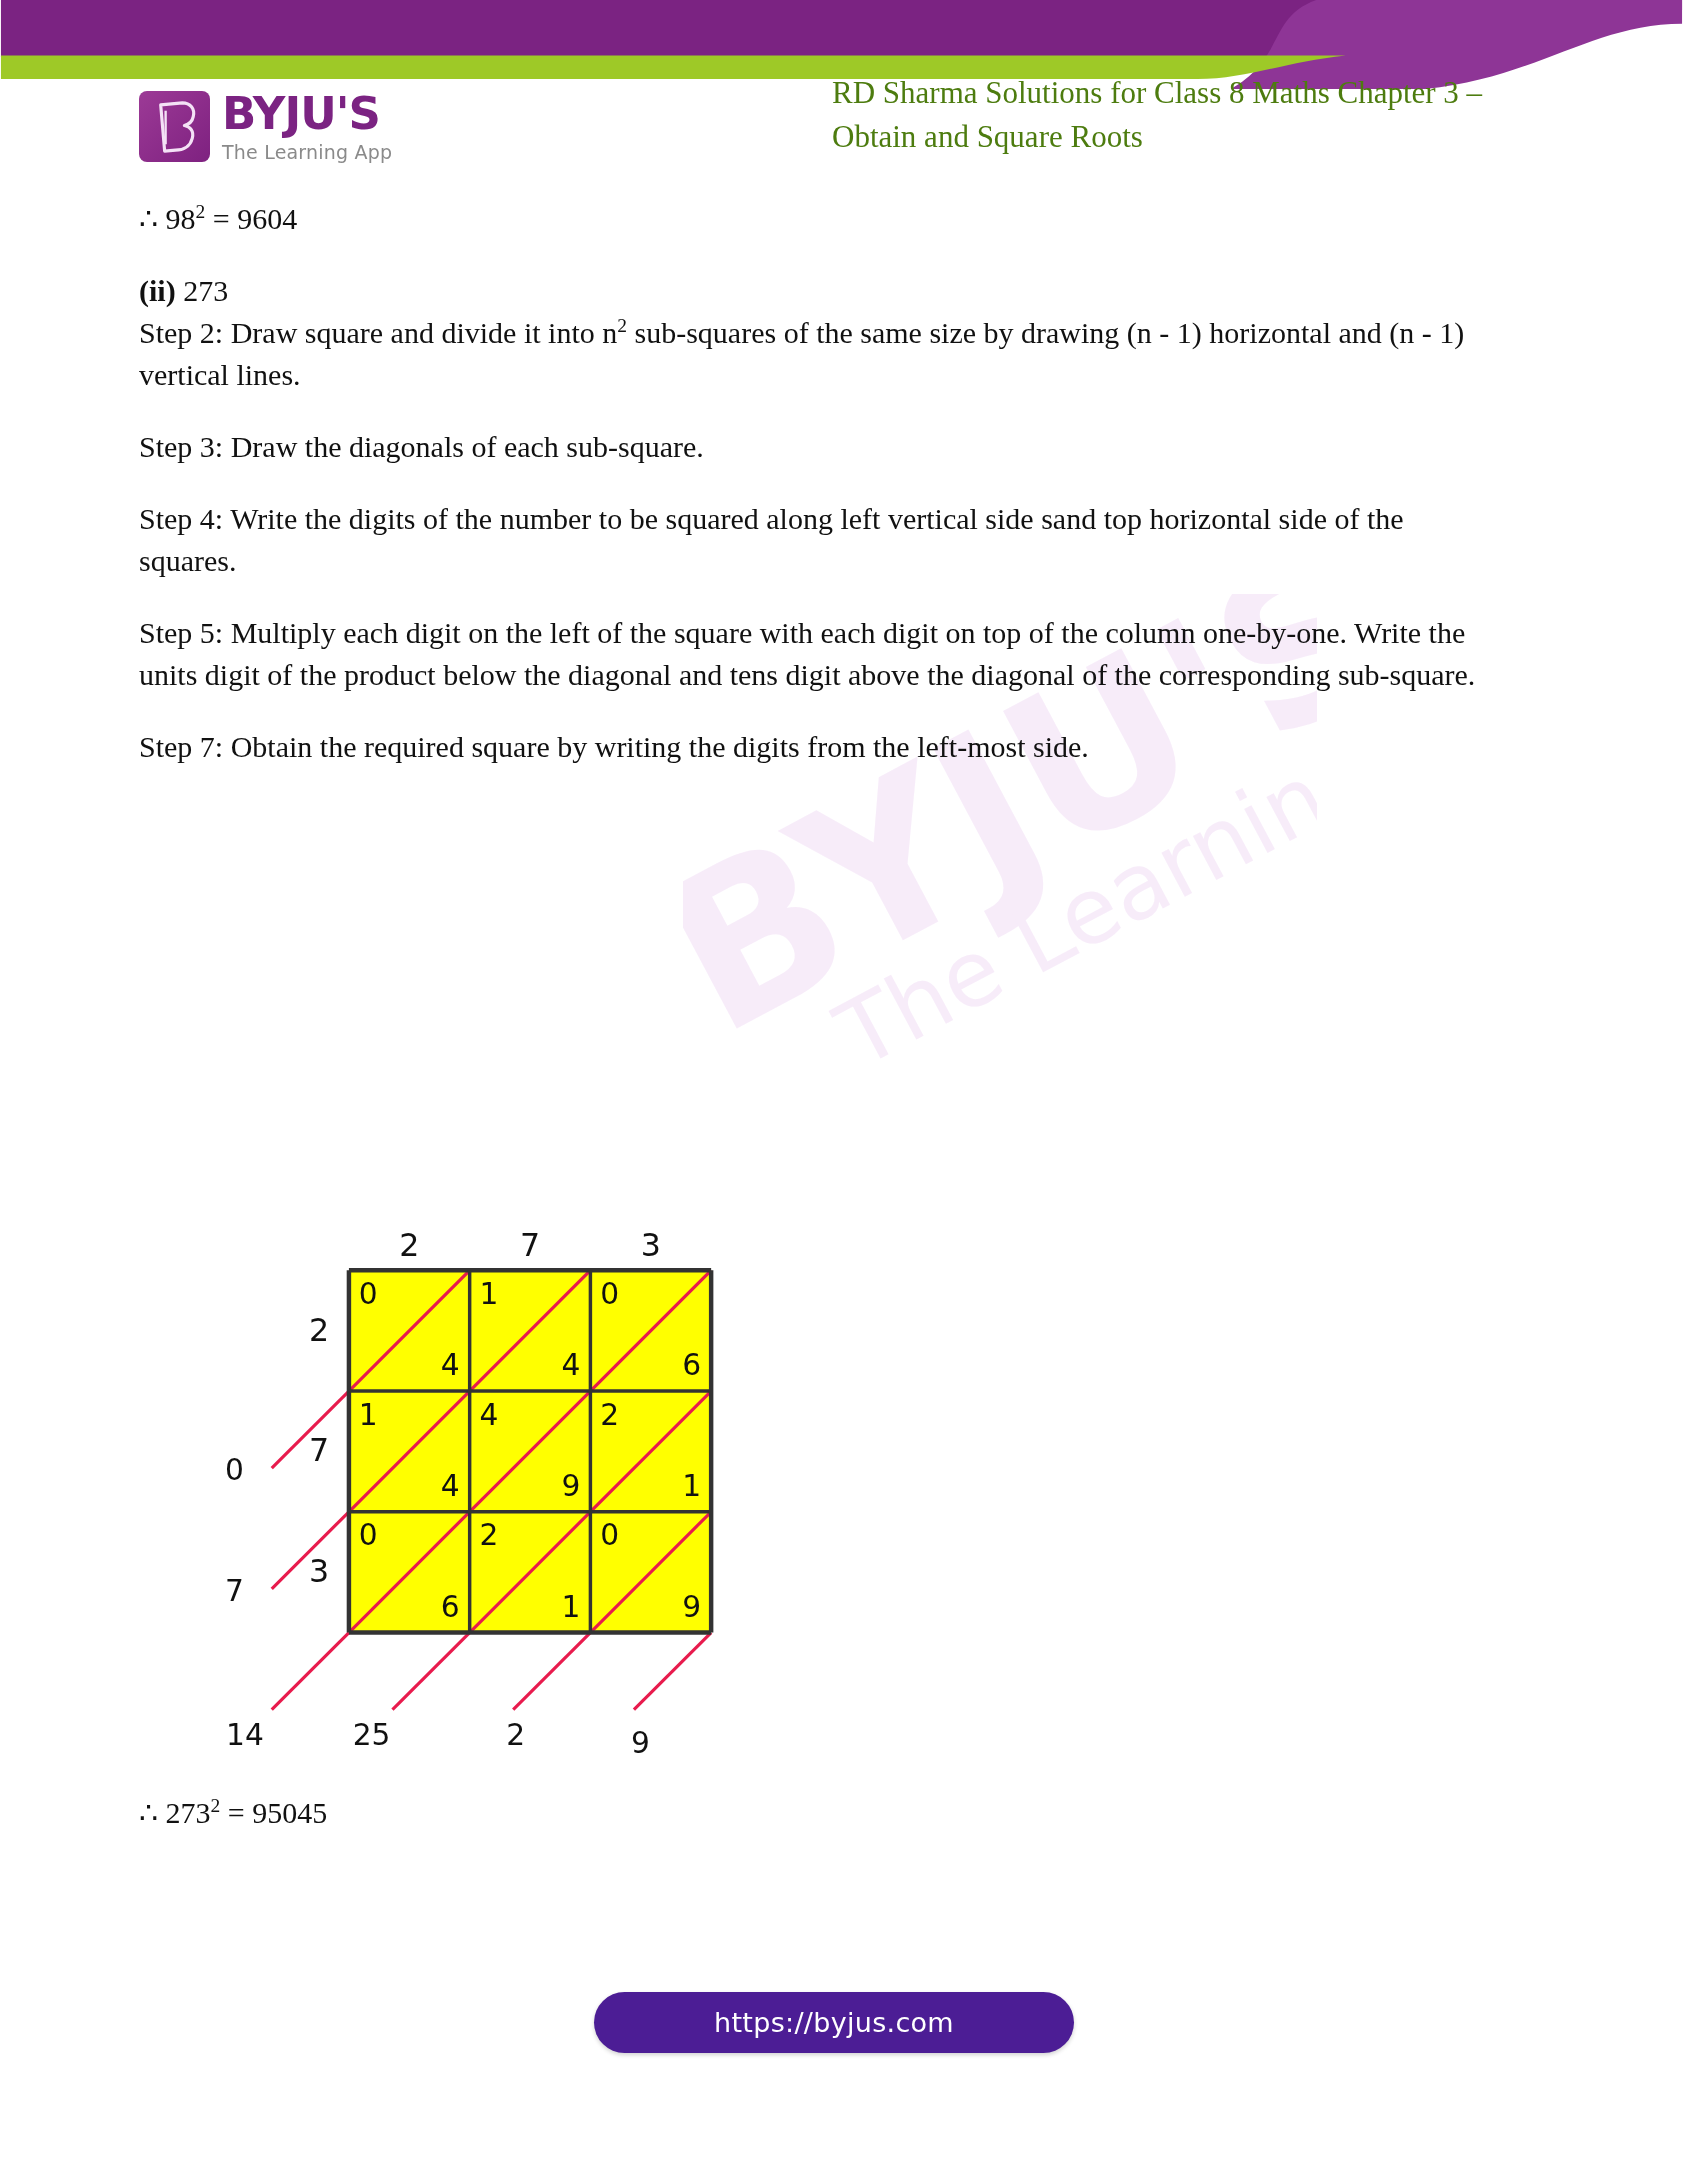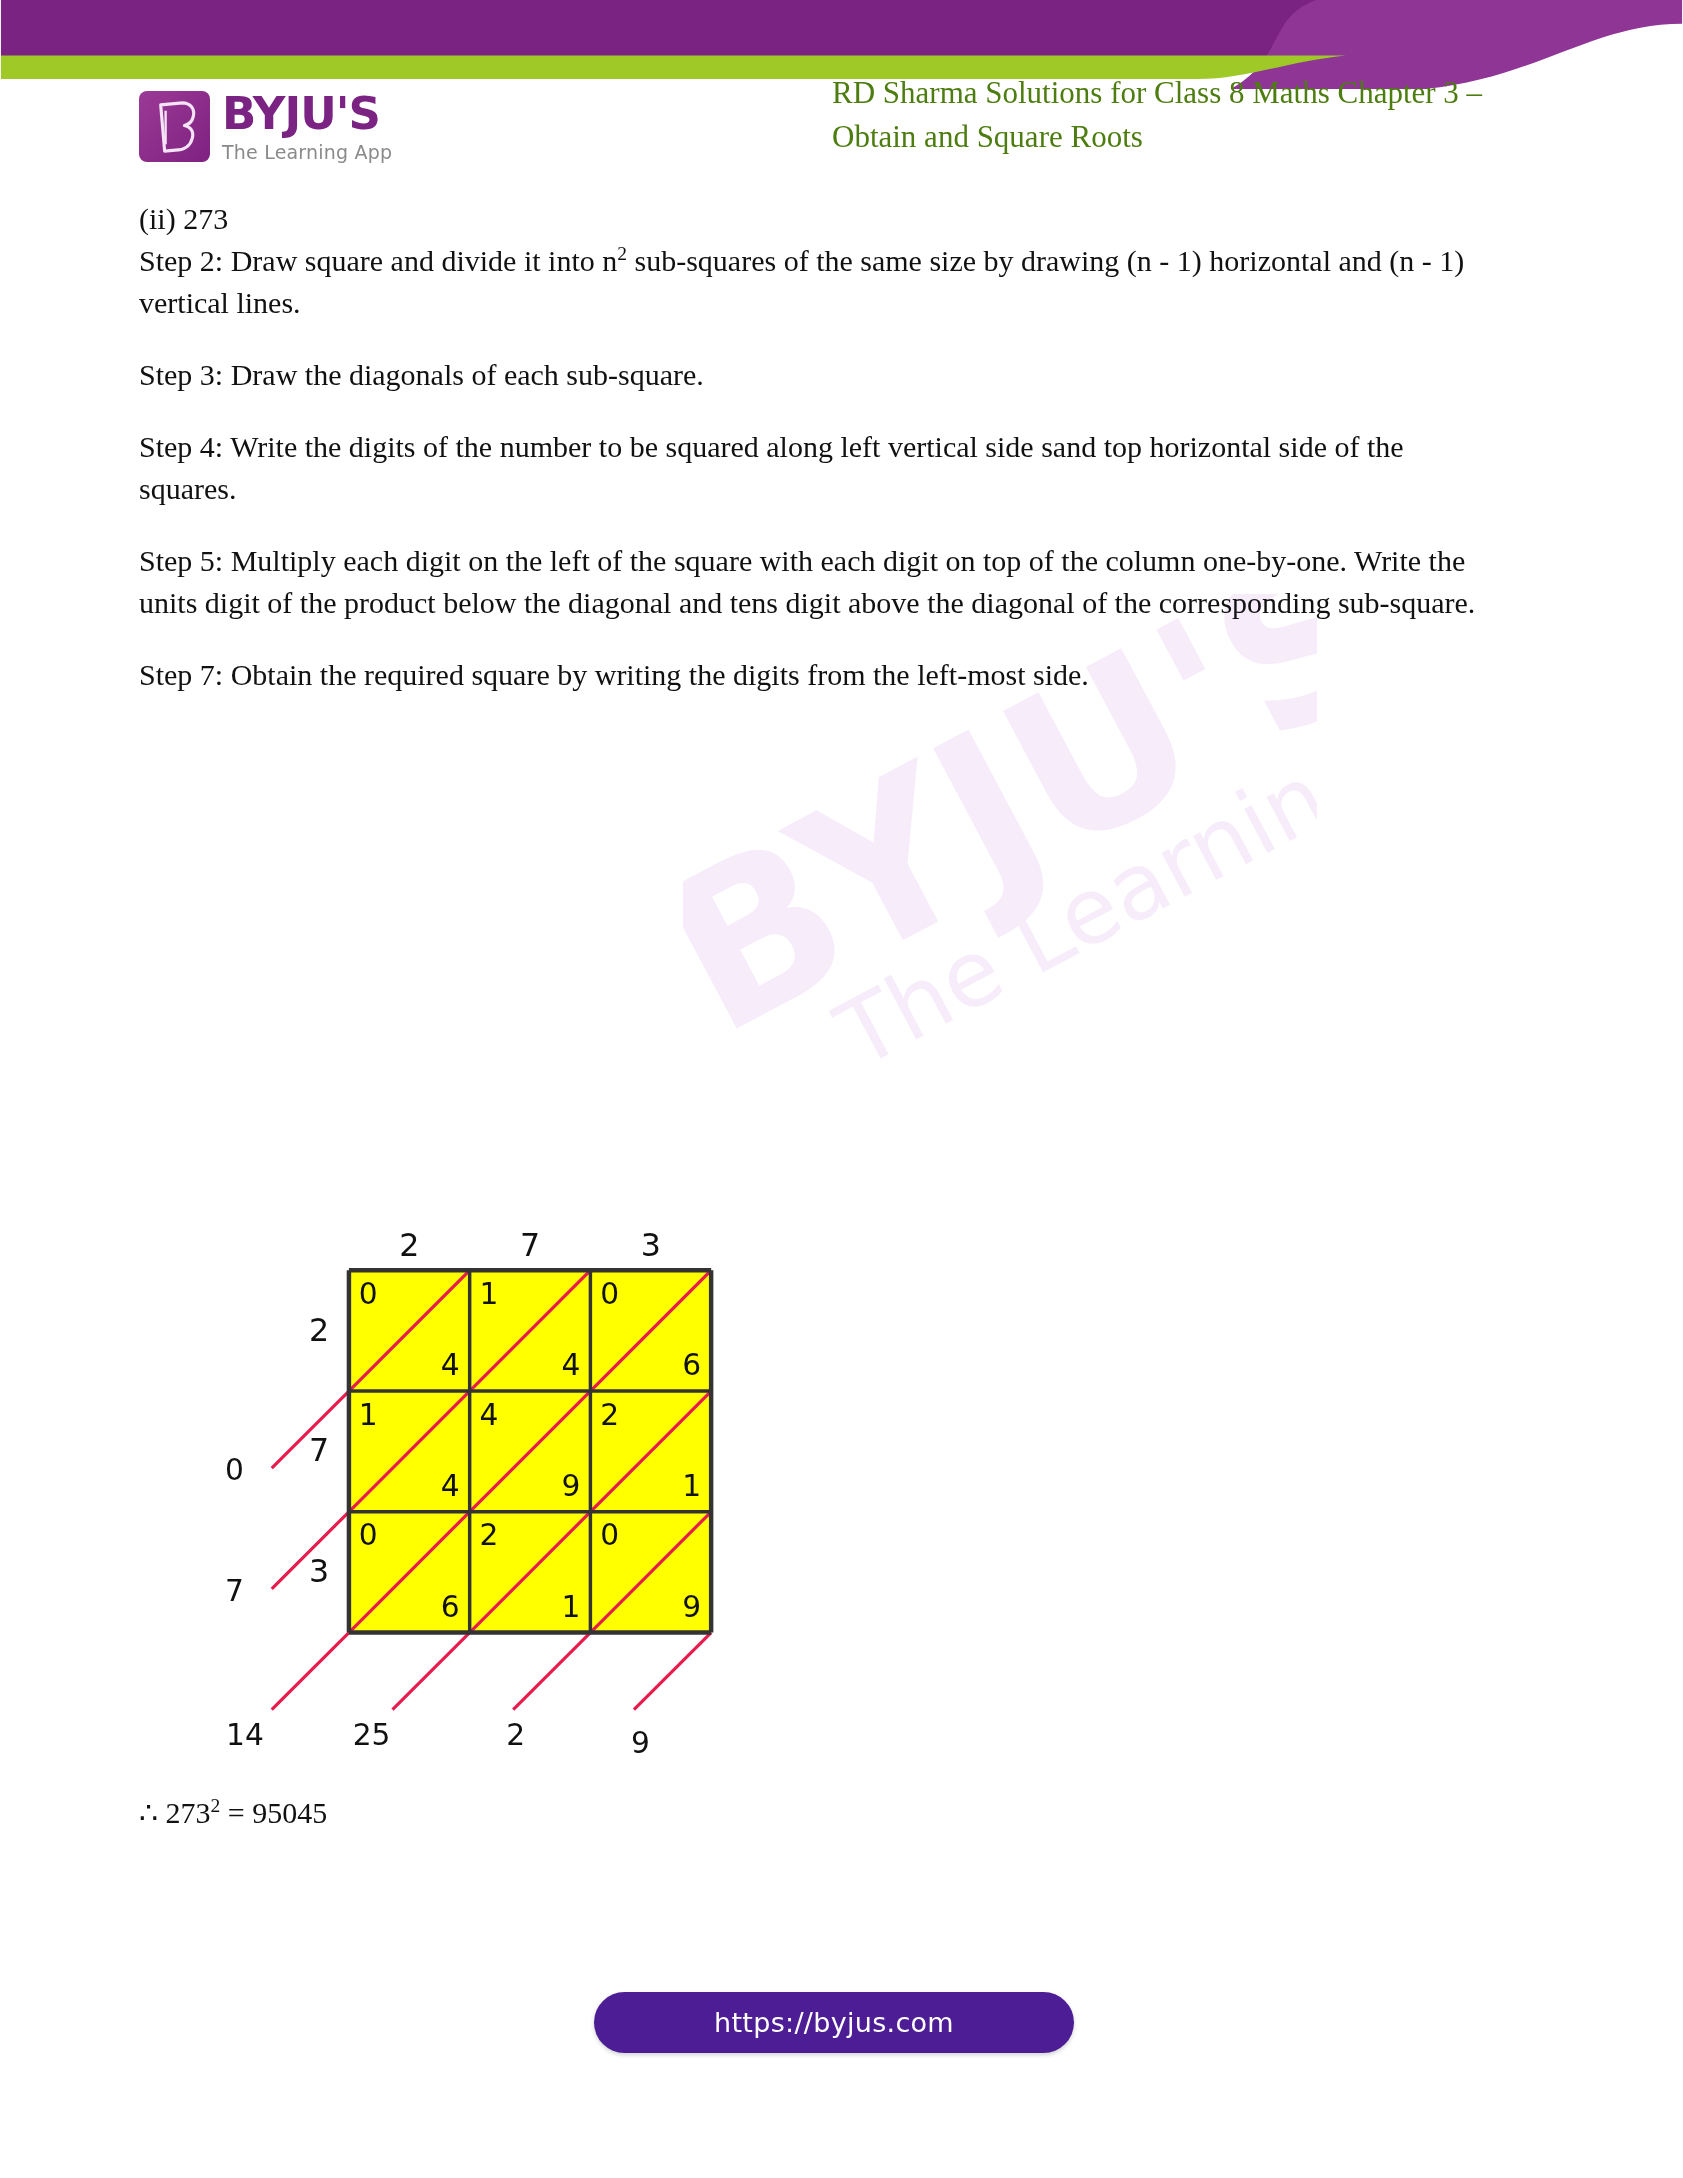--- a/index.html
+++ b/index.html
@@ -98,21 +98,21 @@
     width: 1366px;
     z-index: 2;
   }
   .para {
     font-size: 30px;
     line-height: 42px;
     color: #111;
     margin: 0 0 30px 0;
   }
   .para.tight { margin-bottom: 0; }
-  .bold { font-weight: normal; }
+  .bold { font-weight: bold; }
   sup { font-size: .65em; vertical-align: super; line-height: 0; }
 
   
   #lattice-figure {
     position: absolute;
     left: 139px;
     top: 1203px;
     width: 693px;
     height: 574px;
     z-index: 3;
@@ -172,20 +172,26 @@
   <svg width="634" height="634" viewBox="0 0 640 640" xmlns="http://www.w3.org/2000/svg">
     <g transform="rotate(-28 320 320)" fill="#eed6f3">
       <text x="10" y="300" font-family="DejaVu Sans, sans-serif" font-size="215" font-weight="bold">BYJU'S</text>
       <text x="120" y="395" font-family="DejaVu Sans, sans-serif" font-size="92">The Learning App</text>
     </g>
   </svg>
 </div>
 
 <div id="content">
 
+  <p class="para">
+    <span>∴</span>
+    <span>98</span><sup>2</sup>
+    <span>=</span>
+    <span>9604</span>
+  </p>
 
   <p class="para tight">
     <span class="bold">(ii)</span>
     <span>273</span>
   </p>
 
   <p class="para">Step 2: Draw square and divide it into n<sup>2</sup> sub-squares of the same size by drawing (n - 1) horizontal and (n - 1) vertical lines.</p>
   <p class="para">Step 3: Draw the diagonals of each sub-square.</p>
   <p class="para">Step 4: Write the digits of the number to be squared along left vertical side sand top horizontal side of the squares.</p>
   <p class="para">Step 5: Multiply each digit on the left of the square with each digit on top of the column one-by-one. Write the units digit of the product below the diagonal and tens digit above the diagonal of the corresponding sub-square.</p>

